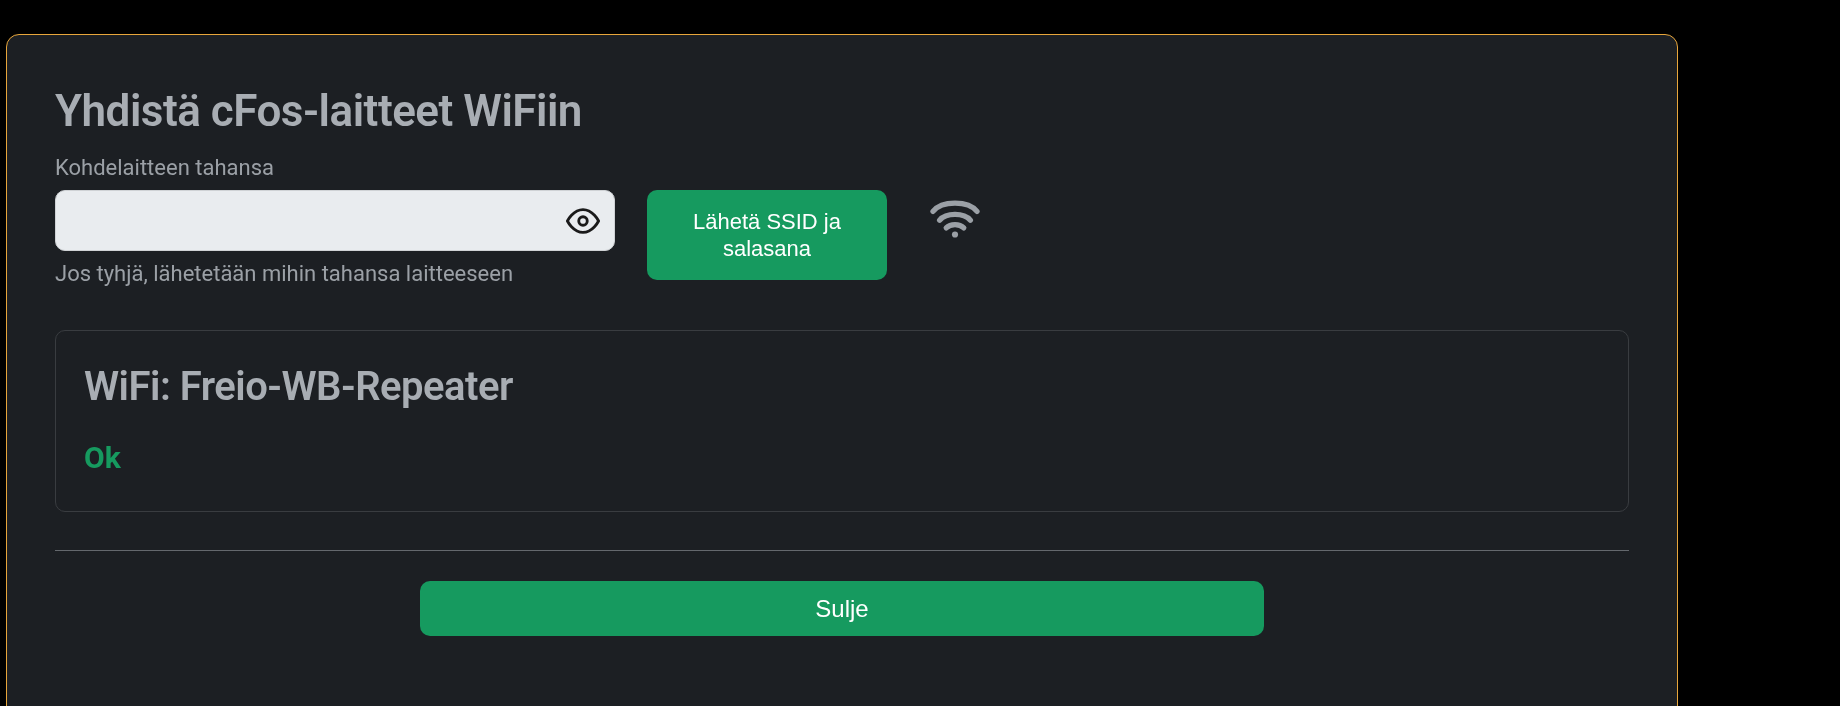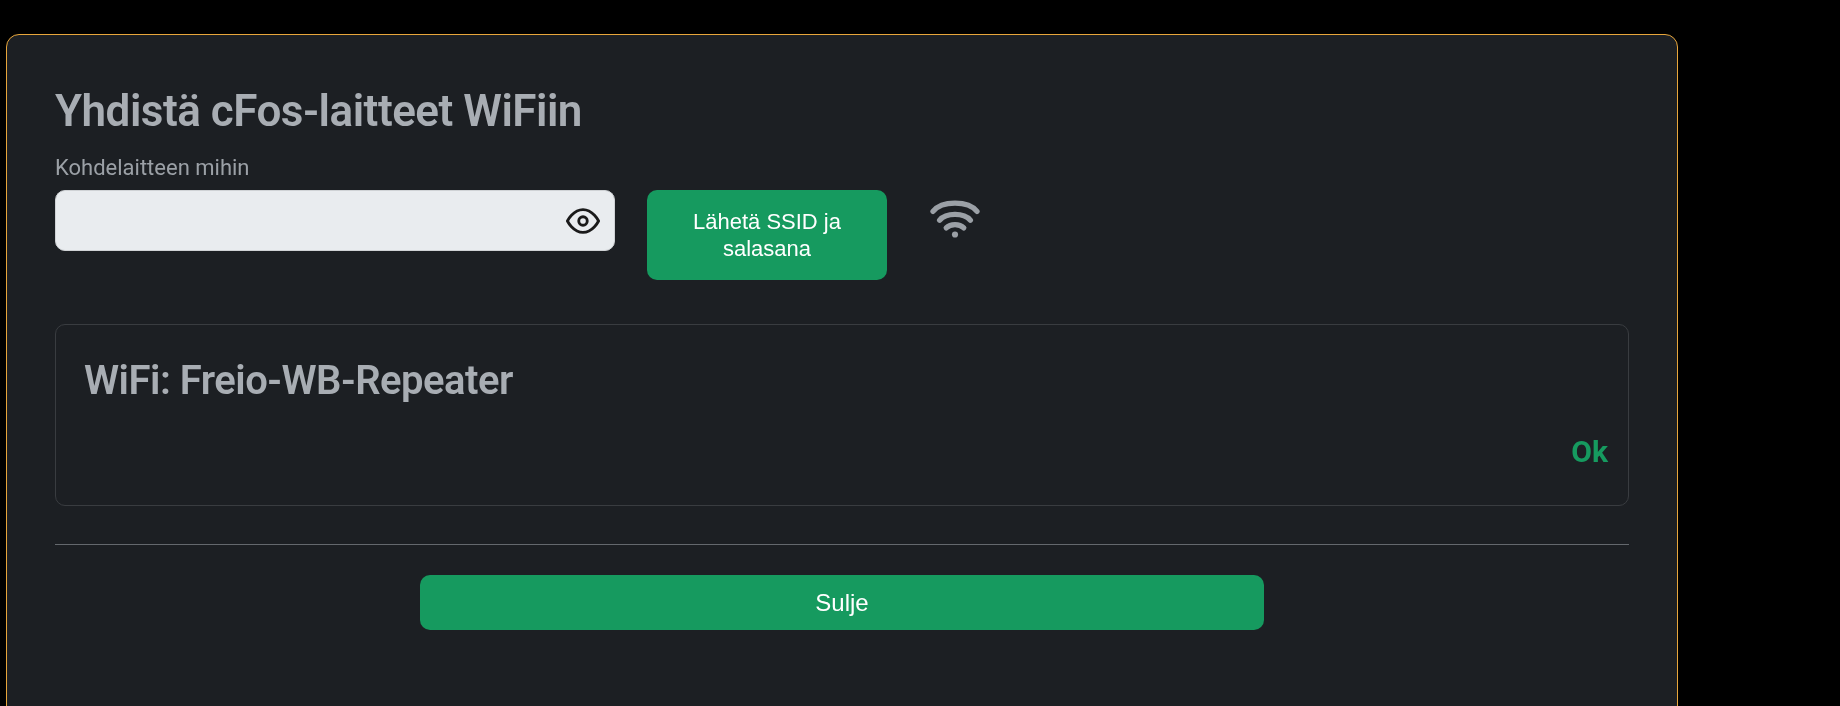--- a/index.html
+++ b/index.html
@@ -112,21 +112,20 @@
     font-size: 40px;
     font-weight: 600;
     color: #a8adb3;
     margin-bottom: 30px;
     letter-spacing: -0.5px;
   }
   .status-ok {
     font-size: 30px;
     font-weight: 700;
     color: #169a5f;
-    text-align: right;
   }
   .divider {
     border: none;
     border-top: 1px solid #64686d;
     margin-top: 38px;
     margin-bottom: 30px;
   }
   .footer {
     display: flex;
     justify-content: center;
@@ -143,33 +142,34 @@
     cursor: pointer;
   }
 </style>
 </head>
 <body>
 
 <div class="modal">
 
   <h1 class="title">Yhdistä cFos-laitteet WiFiin</h1>
 
-  <div class="label">Kohdelaitteen mihin</div>
+  <div class="label">Kohdelaitteen tahansa</div>
 
   <div class="row">
     <div class="input-col">
       <div class="input-wrap">
         <input type="password" class="text-input" value="" style="">
         <button class="eye-btn">
           <svg width="34" height="34" viewBox="0 0 24 24" fill="none" stroke="#1a1a1a" stroke-width="2" stroke-linecap="round" stroke-linejoin="round">
             <path d="M1 12s4-8 11-8 11 8 11 8-4 8-11 8-11-8-11-8z"></path>
             <circle cx="12" cy="12" r="3"></circle>
           </svg>
         </button>
       </div>
+      <div class="helper">Jos tyhjä, lähetetään mihin tahansa laitteeseen</div>
     </div>
 
     <button class="send-btn">
       <span>Lähetä SSID ja salasana</span>
     </button>
 
     <div class="wifi-icon">
       <svg width="56" height="44" viewBox="0 0 24 20" fill="none">
         <path d="M2 7 C 6 2, 18 2, 22 7" stroke="#9ba0a6" stroke-width="2.4" stroke-linecap="round" fill="none"></path>
         <path d="M5 11 C 8 7.5, 16 7.5, 19 11" stroke="#9ba0a6" stroke-width="2.4" stroke-linecap="round" fill="none"></path>

